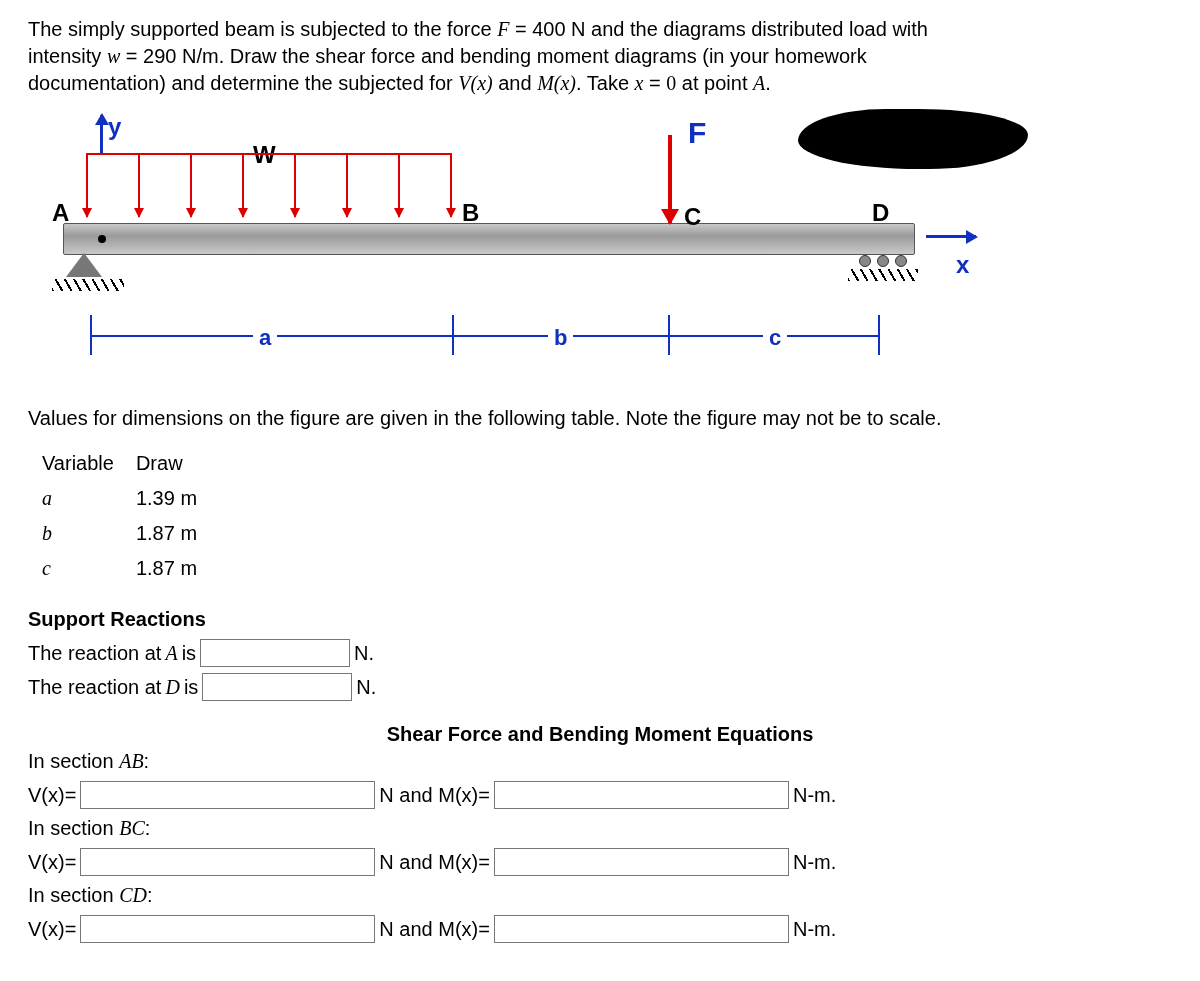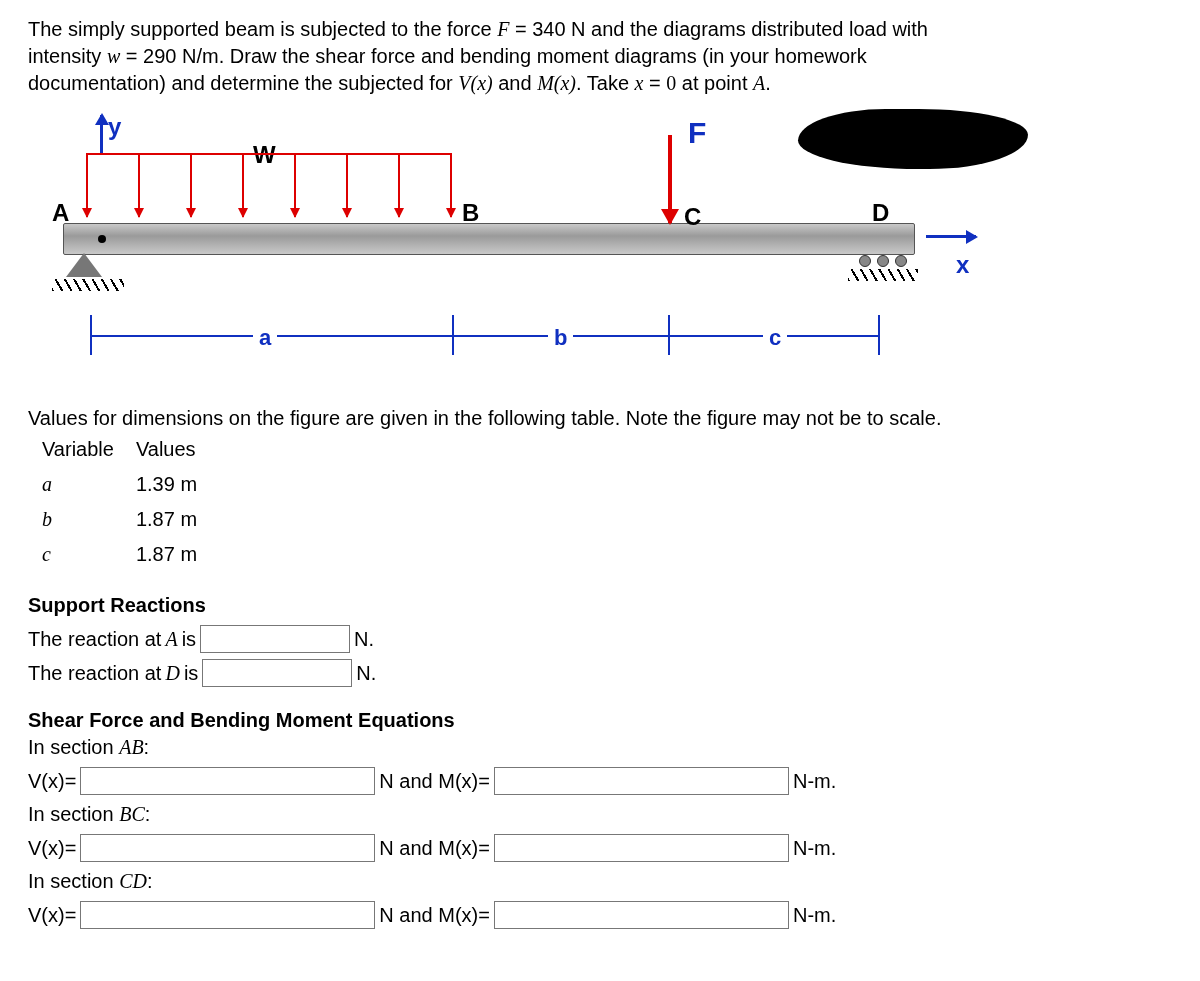--- a/index.html
+++ b/index.html
@@ -134,40 +134,40 @@
     content:'';position:absolute;top:-2px;left:-5px;
     border-left:7px solid transparent;border-right:7px solid transparent;border-bottom:12px solid #1030c0;
   }
   .redact {
     position:absolute;
     left:770px; top:4px;
     width:230px; height:60px;
     background:#000;
     border-radius:40% 50% 45% 55% / 55% 45% 60% 50%;
   }
-  table.vals { border-collapse: collapse; margin: 0 0 16px 10px;}
+  table.vals { border-collapse: collapse; margin: 14px 0 16px 10px;}
   table.vals th, table.vals td { padding: 4px 18px 4px 4px; text-align:left; font-size:20px;}
   table.vals th { font-weight:400; }
   .section-h { font-weight:bold; margin-top:20px; }
   .row { margin: 6px 0; display:flex; align-items:center; flex-wrap:wrap; gap:4px;}
   input.ans {
     font-size:18px;
     border:1px solid #777;
     height:28px;
     padding:2px 6px;
     box-sizing:border-box;
   }
   .w-short { width:150px; }
   .w-long { width:295px; }
 </style>
 </head>
 <body>
 
 <div class="problem-text">
-  <span>The simply supported beam is subjected to the force </span><span class="mathvar">F</span><span> = </span><span>340 N</span><span> and the diagrams distributed load with</span><br>
+  <span>The simply supported beam is subjected to the force </span><span class="mathvar">F</span><span> = </span><span>400 N</span><span> and the diagrams distributed load with</span><br>
   <span>intensity </span><span class="mathvar">w</span><span> = </span><span>290 N/m</span><span>. Draw the shear force and bending moment diagrams (in your homework</span><br>
   <span>documentation) and determine the subjected for </span><span class="mathvar">V(x)</span><span> and </span><span class="mathvar">M(x)</span><span>. Take </span><span class="mathvar">x</span><span> = </span><span class="serif">0</span><span> at point </span><span class="mathvar">A</span><span>.</span>
 </div>
 
 <div class="figure-wrap">
   <div class="redact"></div>
   <div class="yarrow"></div>
   <span class="lbl blue" style="left:80px;top:6px;">y</span>
   <span class="lbl" style="left:225px;top:34px;color:#000;">W</span>
   <span class="lbl blue" style="left:660px;top:8px;font-size:30px;">F</span>
@@ -219,21 +219,21 @@
   <span class="dim-lbl" style="left:520px;">b</span>
   <span class="dim-lbl" style="left:735px;">c</span>
 </div>
 
 <div>Values for dimensions on the figure are given in the following table. Note the figure may not be to scale.</div>
 
 <table class="vals">
   <tbody>
       <tr>
     <th>Variable</th>
-    <th>Values</th>
+    <th>Draw</th>
   </tr>
   <tr>
     <td class="mathvar">a</td>
     <td>1.39 m</td>
   </tr>
   <tr>
     <td class="mathvar">b</td>
     <td>1.87 m</td>
   </tr>
   <tr>
@@ -252,21 +252,21 @@
   <span>N.</span>
 </div>
 <div class="row">
   <span>The reaction at </span>
   <span class="mathvar">D</span>
   <span> is</span>
   <input class="ans w-short" style="">
   <span>N.</span>
 </div>
 
-<div class="section-h" style="margin-top:20px;">Shear Force and Bending Moment Equations</div>
+<div class="section-h" style="margin-top:20px;text-align:center;">Shear Force and Bending Moment Equations</div>
 
 <div>
   <span>In section </span><span class="mathvar">AB</span><span>:</span>
 </div>
 <div class="row">
   <span>V(x)=</span>
   <input class="ans w-long" style="">
   <span>N and M(x)=</span>
   <input class="ans w-long" style="">
   <span>N-m.</span>

